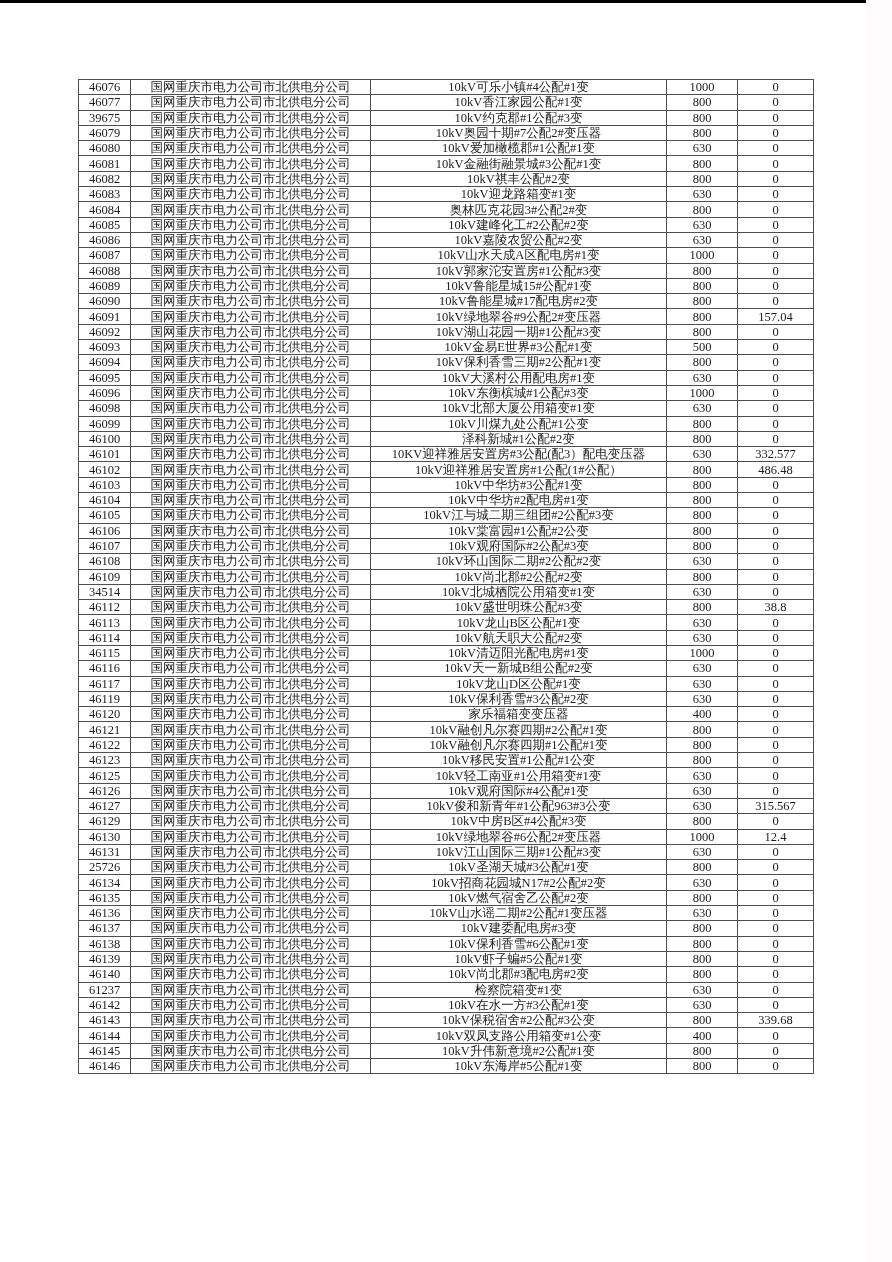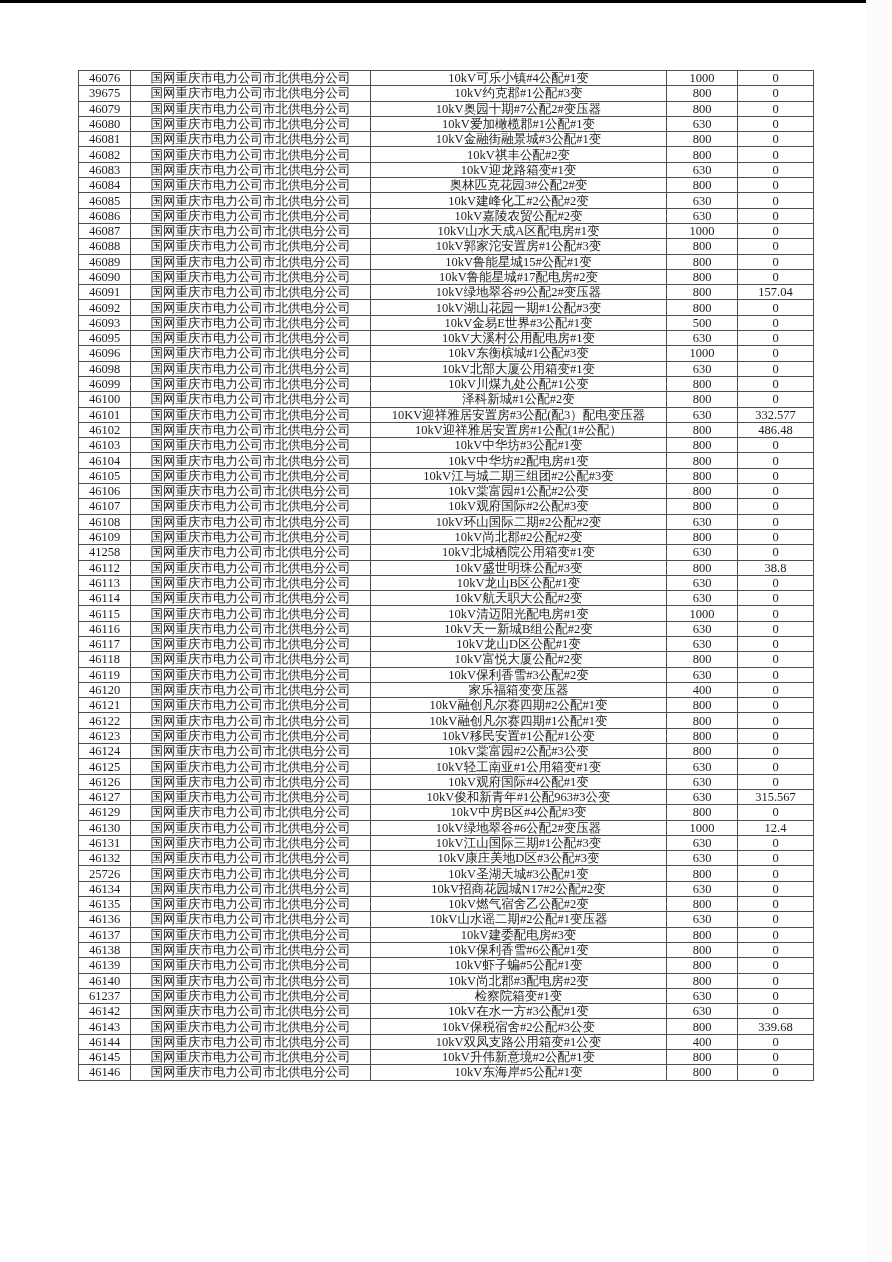--- a/index.html
+++ b/index.html
@@ -34,21 +34,21 @@
     position: absolute;
     top: 0;
     right: 0;
     width: 26px;
     height: 1262px;
     background: #fdfbfc;
   }
   table.sheet {
     position: absolute;
     left: 78px;
-    top: 70px;
+    top: 79px;
     border-collapse: collapse;
     table-layout: fixed;
     width: 735px;
   }
   table.sheet td {
     border: 1px solid #4f4f4f;
     font-size: 12.5px;
     line-height: 14px;
     height: 15.3px;
     box-sizing: border-box;
@@ -75,20 +75,27 @@
 <table class="sheet">
   <tbody>
       <tr>
         <td class="c0">46076</td>
         <td class="c1">国网重庆市电力公司市北供电分公司</td>
         <td class="c2">10kV可乐小镇#4公配#1变</td>
         <td class="c3">1000</td>
         <td class="c4">0</td>
       </tr>
       <tr>
+        <td class="c0">46077</td>
+        <td class="c1">国网重庆市电力公司市北供电分公司</td>
+        <td class="c2">10kV香江家园公配#1变</td>
+        <td class="c3">800</td>
+        <td class="c4">0</td>
+      </tr>
+      <tr>
         <td class="c0">39675</td>
         <td class="c1">国网重庆市电力公司市北供电分公司</td>
         <td class="c2">10kV约克郡#1公配#3变</td>
         <td class="c3">800</td>
         <td class="c4">0</td>
       </tr>
       <tr>
         <td class="c0">46079</td>
         <td class="c1">国网重庆市电力公司市北供电分公司</td>
         <td class="c2">10kV奥园十期#7公配2#变压器</td>
@@ -187,20 +194,27 @@
         <td class="c4">0</td>
       </tr>
       <tr>
         <td class="c0">46093</td>
         <td class="c1">国网重庆市电力公司市北供电分公司</td>
         <td class="c2">10kV金易E世界#3公配#1变</td>
         <td class="c3">500</td>
         <td class="c4">0</td>
       </tr>
       <tr>
+        <td class="c0">46094</td>
+        <td class="c1">国网重庆市电力公司市北供电分公司</td>
+        <td class="c2">10kV保利香雪三期#2公配#1变</td>
+        <td class="c3">800</td>
+        <td class="c4">0</td>
+      </tr>
+      <tr>
         <td class="c0">46095</td>
         <td class="c1">国网重庆市电力公司市北供电分公司</td>
         <td class="c2">10kV大溪村公用配电房#1变</td>
         <td class="c3">630</td>
         <td class="c4">0</td>
       </tr>
       <tr>
         <td class="c0">46096</td>
         <td class="c1">国网重庆市电力公司市北供电分公司</td>
         <td class="c2">10kV东衡槟城#1公配#3变</td>
@@ -285,21 +299,21 @@
         <td class="c4">0</td>
       </tr>
       <tr>
         <td class="c0">46109</td>
         <td class="c1">国网重庆市电力公司市北供电分公司</td>
         <td class="c2">10kV尚北郡#2公配#2变</td>
         <td class="c3">800</td>
         <td class="c4">0</td>
       </tr>
       <tr>
-        <td class="c0">41258</td>
+        <td class="c0">34514</td>
         <td class="c1">国网重庆市电力公司市北供电分公司</td>
         <td class="c2">10kV北城栖院公用箱变#1变</td>
         <td class="c3">630</td>
         <td class="c4">0</td>
       </tr>
       <tr>
         <td class="c0">46112</td>
         <td class="c1">国网重庆市电力公司市北供电分公司</td>
         <td class="c2">10kV盛世明珠公配#3变</td>
         <td class="c3">800</td>
@@ -334,27 +348,20 @@
         <td class="c4">0</td>
       </tr>
       <tr>
         <td class="c0">46117</td>
         <td class="c1">国网重庆市电力公司市北供电分公司</td>
         <td class="c2">10kV龙山D区公配#1变</td>
         <td class="c3">630</td>
         <td class="c4">0</td>
       </tr>
       <tr>
-        <td class="c0">46118</td>
-        <td class="c1">国网重庆市电力公司市北供电分公司</td>
-        <td class="c2">10kV富悦大厦公配#2变</td>
-        <td class="c3">800</td>
-        <td class="c4">0</td>
-      </tr>
-      <tr>
         <td class="c0">46119</td>
         <td class="c1">国网重庆市电力公司市北供电分公司</td>
         <td class="c2">10kV保利香雪#3公配#2变</td>
         <td class="c3">630</td>
         <td class="c4">0</td>
       </tr>
       <tr>
         <td class="c0">46120</td>
         <td class="c1">国网重庆市电力公司市北供电分公司</td>
         <td class="c2">家乐福箱变变压器</td>
@@ -372,27 +379,20 @@
         <td class="c0">46122</td>
         <td class="c1">国网重庆市电力公司市北供电分公司</td>
         <td class="c2">10kV融创凡尔赛四期#1公配#1变</td>
         <td class="c3">800</td>
         <td class="c4">0</td>
       </tr>
       <tr>
         <td class="c0">46123</td>
         <td class="c1">国网重庆市电力公司市北供电分公司</td>
         <td class="c2">10kV移民安置#1公配#1公变</td>
-        <td class="c3">800</td>
-        <td class="c4">0</td>
-      </tr>
-      <tr>
-        <td class="c0">46124</td>
-        <td class="c1">国网重庆市电力公司市北供电分公司</td>
-        <td class="c2">10kV棠富园#2公配#3公变</td>
         <td class="c3">800</td>
         <td class="c4">0</td>
       </tr>
       <tr>
         <td class="c0">46125</td>
         <td class="c1">国网重庆市电力公司市北供电分公司</td>
         <td class="c2">10kV轻工南亚#1公用箱变#1变</td>
         <td class="c3">630</td>
         <td class="c4">0</td>
       </tr>
@@ -421,27 +421,20 @@
         <td class="c0">46130</td>
         <td class="c1">国网重庆市电力公司市北供电分公司</td>
         <td class="c2">10kV绿地翠谷#6公配2#变压器</td>
         <td class="c3">1000</td>
         <td class="c4">12.4</td>
       </tr>
       <tr>
         <td class="c0">46131</td>
         <td class="c1">国网重庆市电力公司市北供电分公司</td>
         <td class="c2">10kV江山国际三期#1公配#3变</td>
-        <td class="c3">630</td>
-        <td class="c4">0</td>
-      </tr>
-      <tr>
-        <td class="c0">46132</td>
-        <td class="c1">国网重庆市电力公司市北供电分公司</td>
-        <td class="c2">10kV康庄美地D区#3公配#3变</td>
         <td class="c3">630</td>
         <td class="c4">0</td>
       </tr>
       <tr>
         <td class="c0">25726</td>
         <td class="c1">国网重庆市电力公司市北供电分公司</td>
         <td class="c2">10kV圣湖天城#3公配#1变</td>
         <td class="c3">800</td>
         <td class="c4">0</td>
       </tr>

